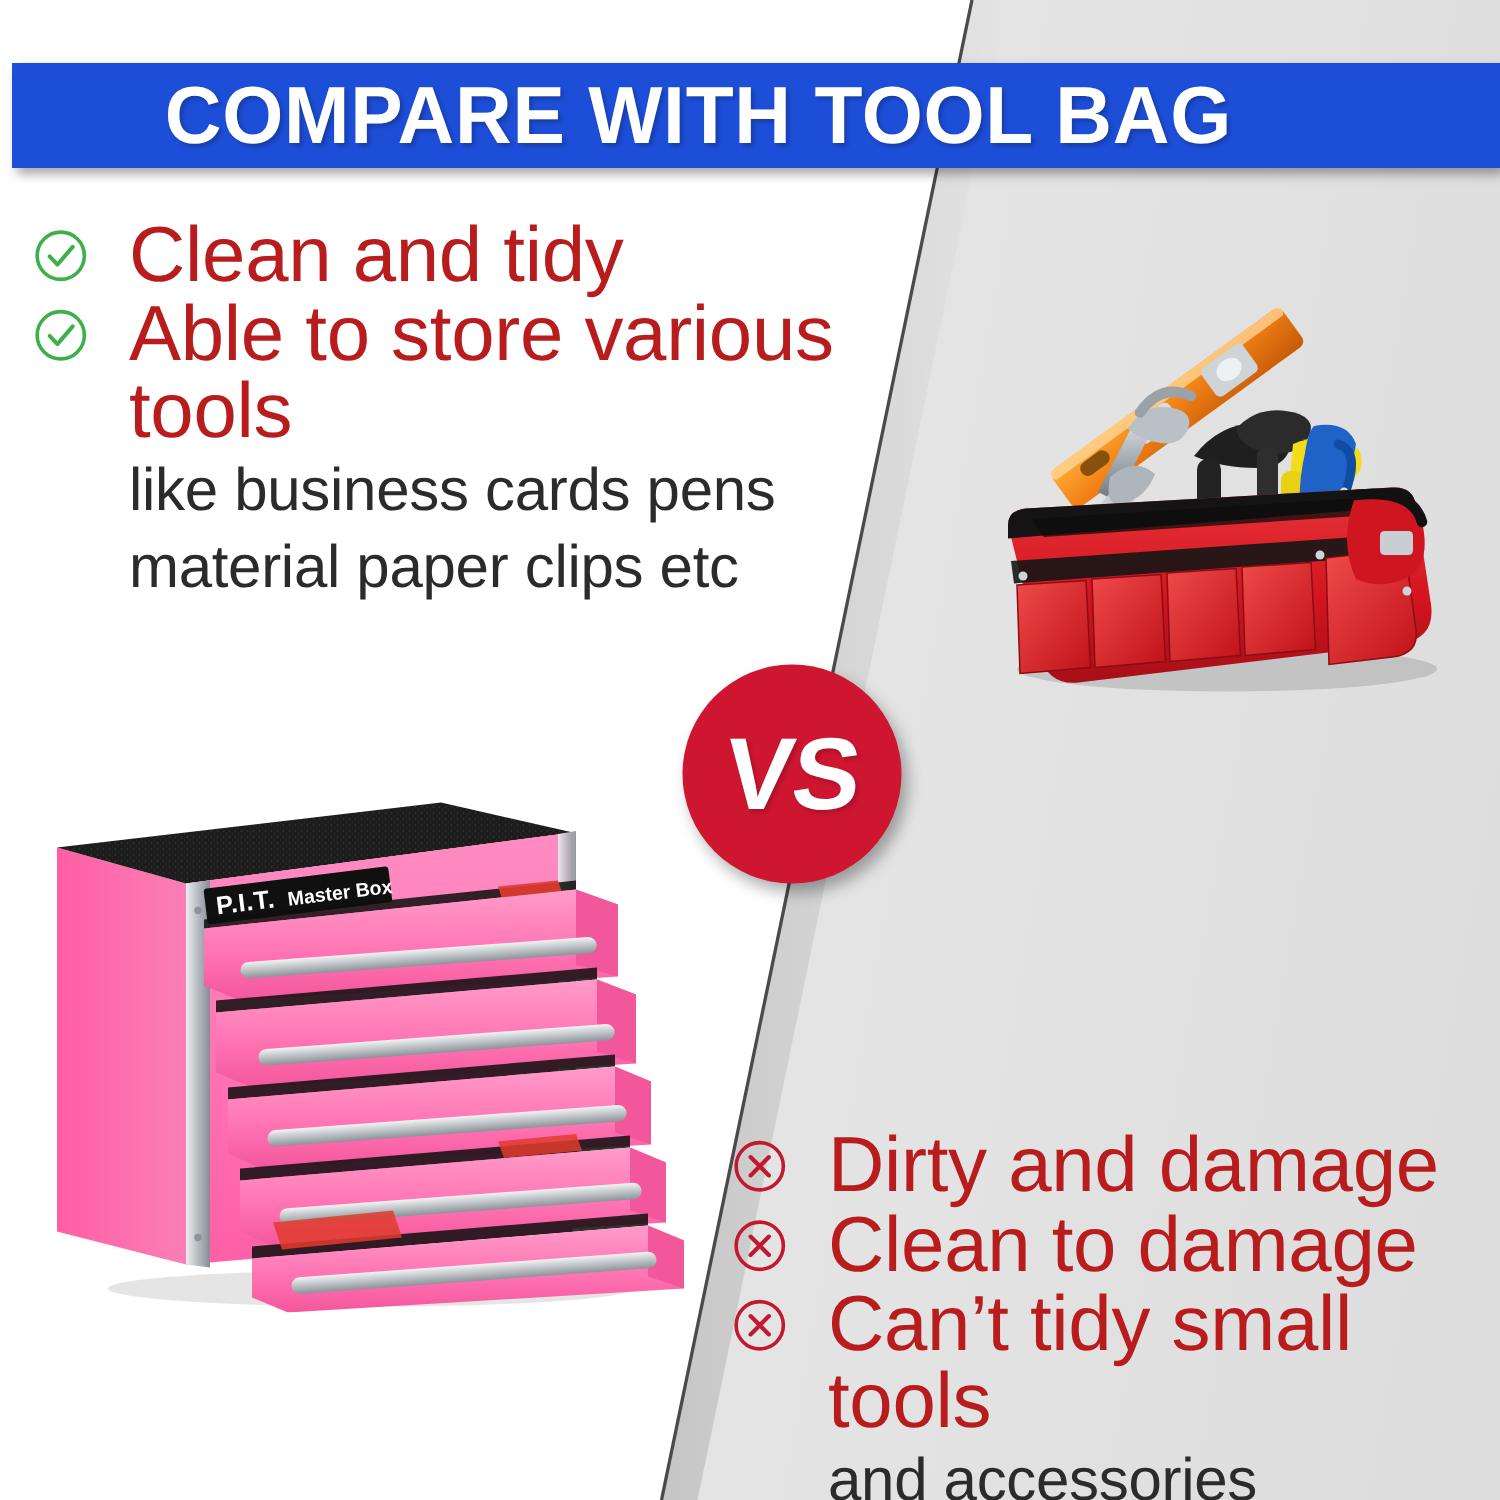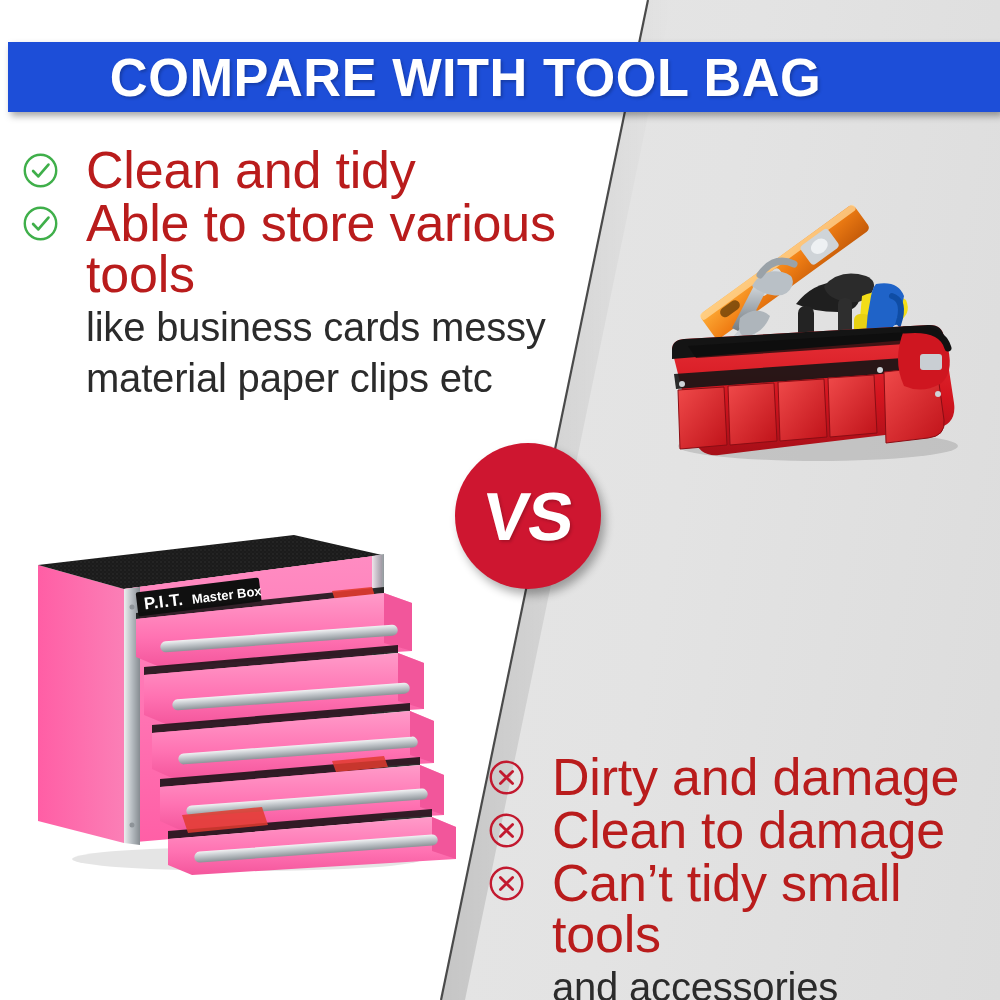--- a/index.html
+++ b/index.html
@@ -184,21 +184,21 @@
     <div class="list-row">
       <span class="mark">
         <svg viewBox="0 0 40 40">
           <circle cx="20" cy="20" r="17" fill="none" stroke="#3faf4a" stroke-width="2.6"></circle>
           <path d="M12 20.5 L17.6 26.4 L28.6 13.6" fill="none" stroke="#3faf4a" stroke-width="2.9" stroke-linecap="round" stroke-linejoin="round"></path>
         </svg>
       </span>
       <span class="row-text">Able to store various tools</span>
     </div>
 
-    <div class="cont-text">like business cards messy</div>
+    <div class="cont-text">like business cards pens</div>
     <div class="cont-text">material paper clips etc</div>
   </div>
 
   <div class="list list-cons">
 
     <div class="list-row">
       <span class="mark">
         <svg viewBox="0 0 40 40">
           <circle cx="20" cy="20" r="17" fill="none" stroke="#c2192f" stroke-width="2.6"></circle>
           <path d="M13.4 13.4 L26.6 26.6 M26.6 13.4 L13.4 26.6" fill="none" stroke="#c2192f" stroke-width="3" stroke-linecap="round"></path>

